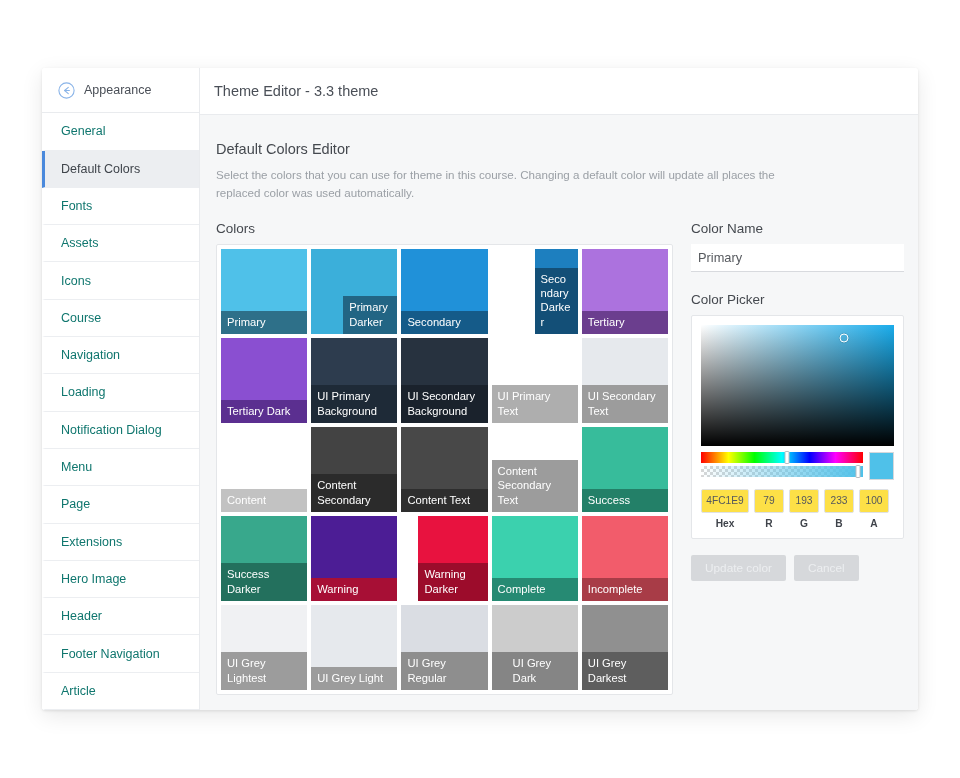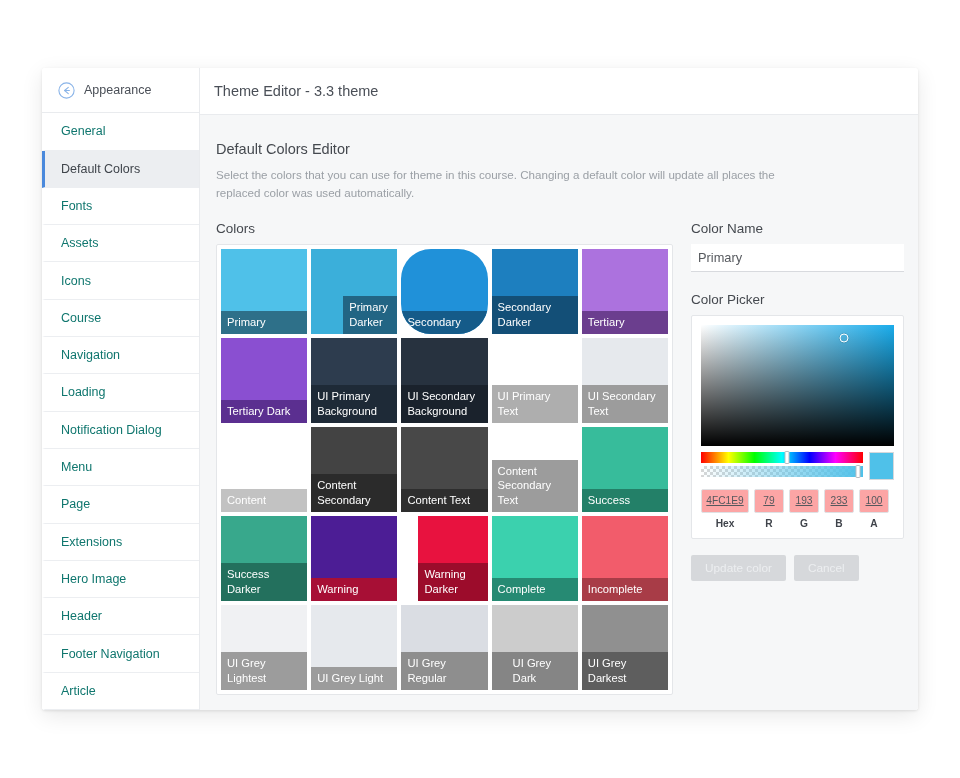--- a/index.html
+++ b/index.html
@@ -229,28 +229,27 @@
     margin-top: 9px;
   }
   .input-cell { display: flex; flex-direction: column; align-items: center; }
   .input-cell.hex { flex: 0 0 48px; width: 48px; }
   .input-cell.num { flex: 0 0 30px; width: 30px; }
   .ci {
     width: 100%;
     height: 24px;
     border: 1px solid #dfe1e4;
     border-radius: 2px;
-    background: #fca5a5;
+    background: #fde047;
     font-size: 10.2px;
     color: #55585d;
     text-align: center;
     font-family: "Liberation Sans", sans-serif;
     padding: 0 2px;
     outline: none;
-    text-decoration: underline;
   }
   .ci-label {
     font-size: 10.2px;
     color: #3f434a;
     font-weight: bold;
     margin-top: 5px;
   }
   .btn-row { display: flex; gap: 8px; margin-top: 16px; }
   .btn {
     height: 26px;
@@ -346,24 +345,24 @@
         <div class="col-left">
           <div class="sub-label">Colors</div>
           <div class="swatch-panel">
             <div class="swatch-grid">
                 <div class="swatch" style="background: rgb(79, 193, 233);">
                   <div class="swatch-label" style="background: rgb(46, 112, 137); color: rgb(255, 255, 255);">Primary</div>
                 </div>
                 <div class="swatch" style="background: rgb(59, 175, 218); padding-left: 32px;">
                   <div class="swatch-label" style="background: rgb(34, 101, 132); color: rgb(255, 255, 255);">Primary Darker</div>
                 </div>
-                <div class="swatch" style="background: rgb(32, 145, 217); border-radius: 30px;">
+                <div class="swatch" style="background: rgb(32, 145, 217);">
                   <div class="swatch-label" style="background: rgb(21, 91, 137); color: rgb(255, 255, 255);">Secondary</div>
                 </div>
-                <div class="swatch" style="background: rgb(29, 127, 191);">
+                <div class="swatch" style="background: rgb(29, 127, 191); margin-left: 43px;">
                   <div class="swatch-label" style="background: rgb(19, 79, 119); color: rgb(255, 255, 255);">Secondary Darker</div>
                 </div>
                 <div class="swatch" style="background: rgb(172, 114, 222);">
                   <div class="swatch-label" style="background: rgb(107, 62, 142); color: rgb(255, 255, 255);">Tertiary</div>
                 </div>
                 <div class="swatch" style="background: rgb(138, 79, 209);">
                   <div class="swatch-label" style="background: rgb(91, 47, 144); color: rgb(255, 255, 255);">Tertiary Dark</div>
                 </div>
                 <div class="swatch" style="background: rgb(45, 60, 78);">
                   <div class="swatch-label" style="background: rgb(30, 42, 55); color: rgb(255, 255, 255);">UI Primary Background</div>

